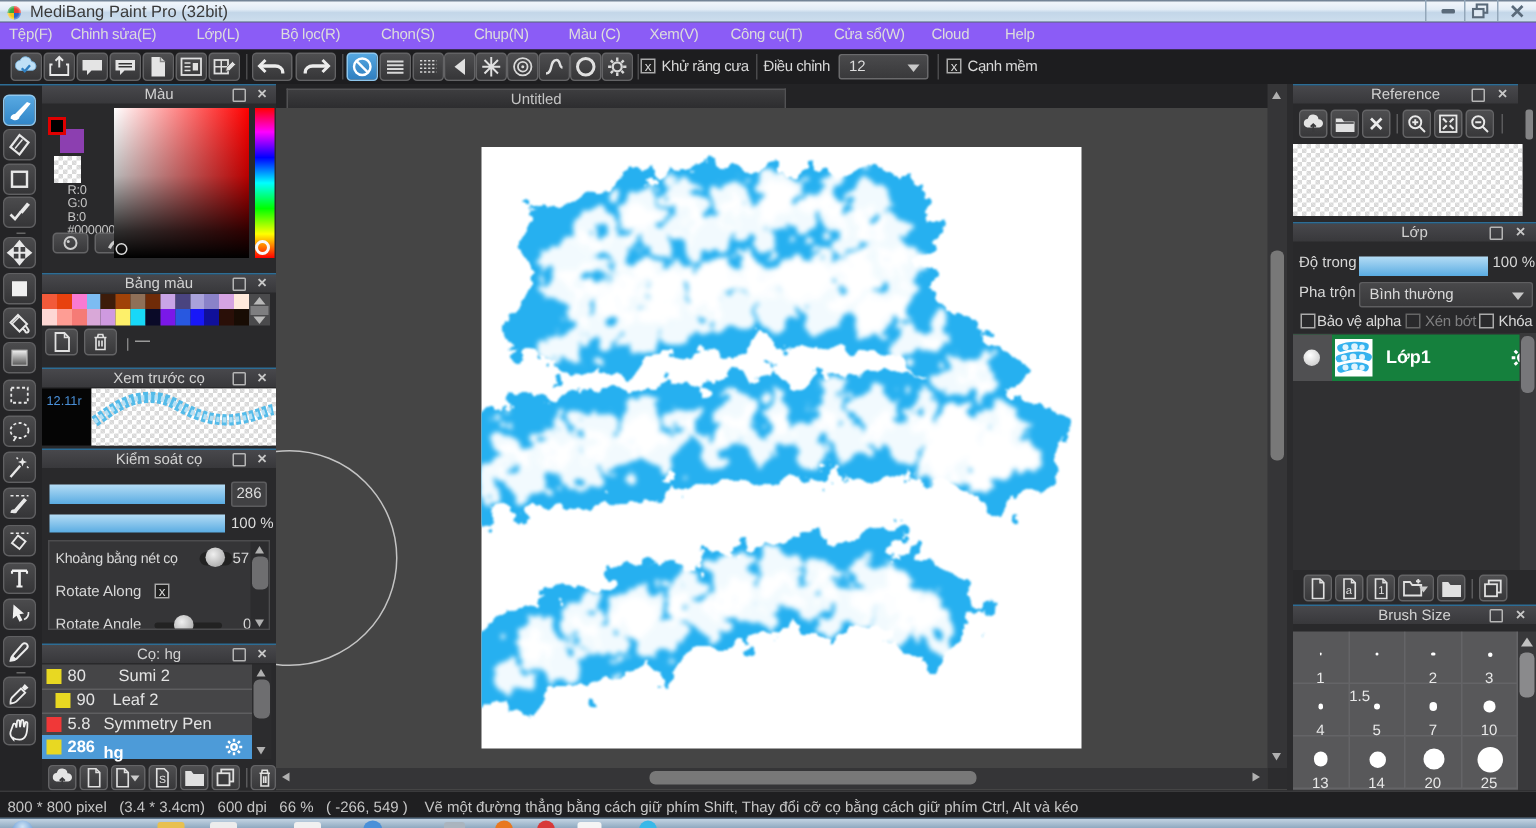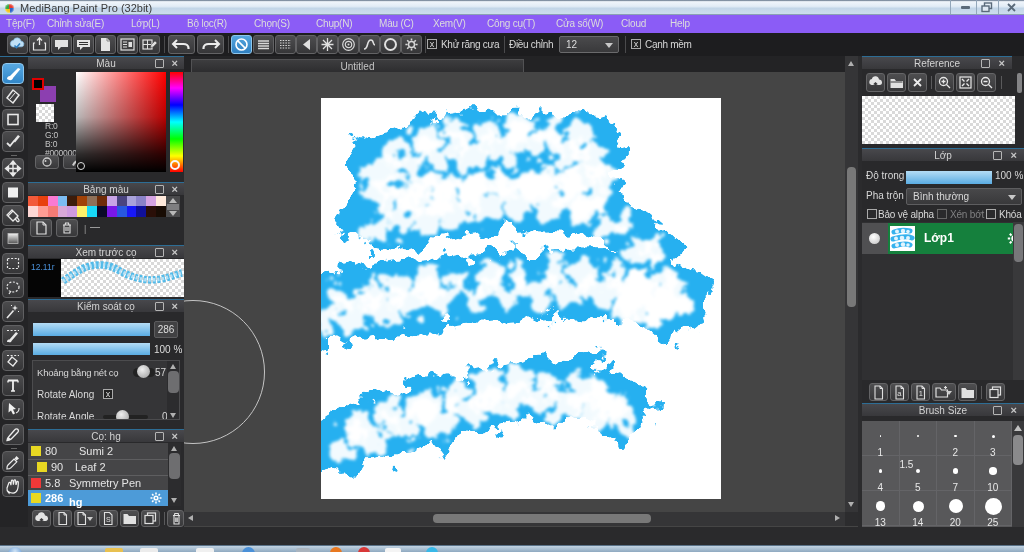--- a/index.html
+++ b/index.html
@@ -874,20 +874,23 @@
             <i style="position:absolute;left:10.2px;top:6.5px;width:17px;height:17px;background:#fff;border-radius:50%;font-style:normal"></i>
             <span style="position:absolute;left:0;top:26px;width:100%;text-align:center;color:#e8e8e8;font-size:10px">25</span>
           </div>
         </div>
       <div class="abs" style="left:150px;top:365px;width:12px;height:106px;background:#39393b">
         <div class="abs" style="left:2px;top:4px;width:0;height:0;border-left:4px solid transparent;border-right:4px solid transparent;border-bottom:6px solid #c0c0c0"></div>
         <div class="abs" style="left:1px;top:14px;width:10px;height:30px;background:#8a8a8c;border-radius:4px"></div>
       </div>
     </div>
   </div>
+  <div class="abs" id="statusbar">
+    <span class="abs" style="left:5px;top:5px">800 * 800 pixel&nbsp;&nbsp; (3.4 * 3.4cm)&nbsp;&nbsp; 600 dpi&nbsp;&nbsp; 66 %&nbsp;&nbsp; ( -266, 549 )&nbsp;&nbsp;&nbsp; Vẽ một đường thẳng bằng cách giữ phím Shift, Thay đổi cỡ cọ bằng cách giữ phím Ctrl, Alt và kéo</span>
+  </div>
   <div class="abs" id="taskbar">
       <i style="position:absolute;left:8px;top:1px;width:14px;height:14px;border-radius:50%;background:radial-gradient(circle at 50% 30%,#cfe3f5,#3f7ec8);font-style:normal"></i>
       <i style="position:absolute;left:105px;top:2px;width:18px;height:10px;background:#e8c050;border-radius:2px;font-style:normal"></i>
       <i style="position:absolute;left:140px;top:2px;width:18px;height:10px;background:#ececec;border-radius:2px;font-style:normal"></i>
       <i style="position:absolute;left:196px;top:2px;width:18px;height:10px;background:#f0f0f0;border-radius:2px;font-style:normal"></i>
       <i style="position:absolute;left:242px;top:1px;width:13px;height:13px;border-radius:50%;background:#4a90d8;font-style:normal"></i>
       <i style="position:absolute;left:296px;top:2px;width:14px;height:10px;background:#aab4be;border-radius:2px;font-style:normal"></i>
       <i style="position:absolute;left:330px;top:1px;width:12px;height:12px;border-radius:50%;background:#e87820;font-style:normal"></i>
       <i style="position:absolute;left:358px;top:1px;width:12px;height:12px;border-radius:50%;background:#d83838;font-style:normal"></i>
       <i style="position:absolute;left:385px;top:2px;width:16px;height:10px;background:#f4f4f4;border-radius:2px;font-style:normal"></i>

